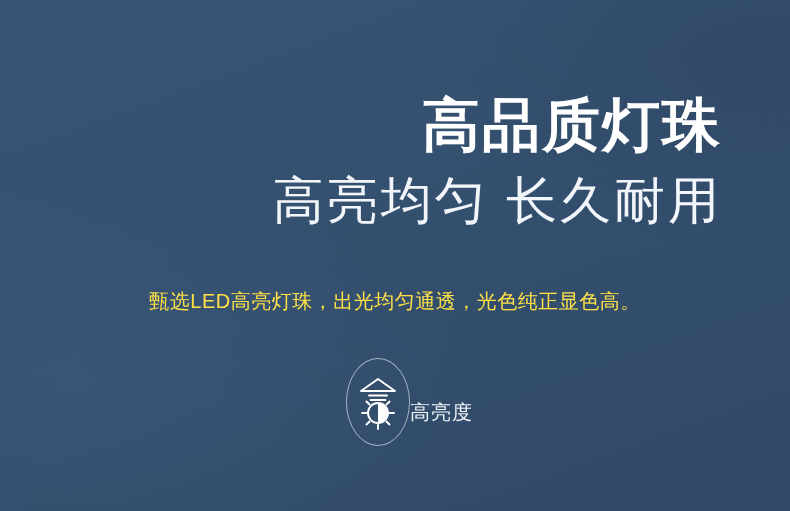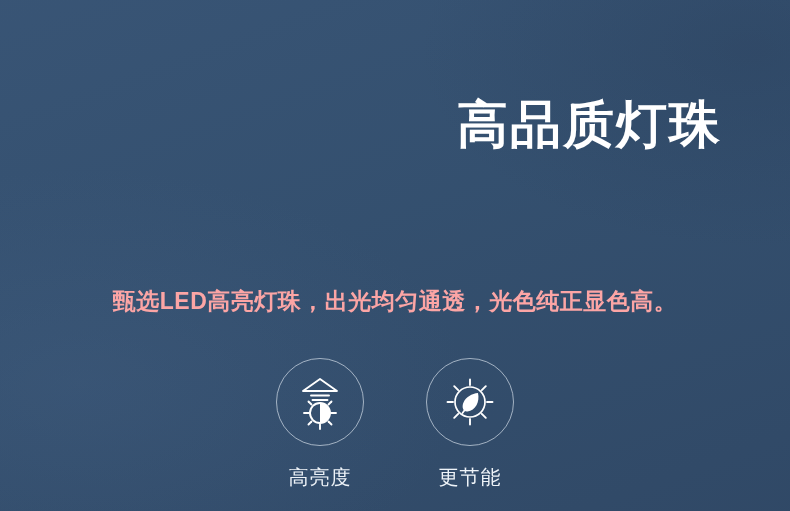--- a/index.html
+++ b/index.html
@@ -47,21 +47,21 @@
     z-index: 3;
     width: 100%;
     height: 100%;
   }
 
   
   #headline-title {
     position: absolute;
     right: 68px;
     top: 94px;
-    font-size: 51px;
+    font-size: 58px;
     line-height: 62px;
     font-weight: 700;
     color: #ffffff;
     letter-spacing: 2px;
     white-space: nowrap;
     text-align: right;
   }
 
   #headline-subtitle {
     position: absolute;
@@ -75,44 +75,44 @@
     white-space: nowrap;
     text-align: right;
   }
 
   #headline-desc {
     position: absolute;
     left: 0;
     right: 0;
     top: 287px;
     text-align: center;
-    font-size: 23px;
+    font-size: 20px;
     line-height: 28px;
-    font-weight: 700;
-    color: #fca5a5;
+    font-weight: 400;
+    color: #fde047;
     letter-spacing: 0.5px;
     white-space: nowrap;
   }
 
   
   #feature-row {
     position: absolute;
     left: 0;
     right: 0;
     top: 358px;
     display: flex;
     justify-content: center;
     align-items: flex-start;
     gap: 52px;
   }
 
   .feature-item {
     width: 98px;
     display: flex;
-    flex-direction: column;
+    flex-direction: row;
     align-items: center;
   }
 
   .feature-circle {
     width: 88px;
     height: 88px;
     border-radius: 50%;
     border: 1.5px solid rgba(233,240,248,0.62);
     display: flex;
     align-items: center;
@@ -135,20 +135,21 @@
   }
 </style>
 </head>
 <body>
 
 <div id="banner">
   <div class="layer">
 
     <div id="headline-title">高品质灯珠</div>
 
+    <div id="headline-subtitle">高亮均匀 长久耐用</div>
 
     <div id="headline-desc">甄选LED高亮灯珠，出光均匀通透，光色纯正显色高。</div>
 
     <div id="feature-row">
 
       <div class="feature-item">
         <div class="feature-circle">
           <span>
             <svg width="62" height="62" viewBox="0 0 62 62" fill="none" stroke="#ffffff" stroke-width="1.9" stroke-linecap="round" stroke-linejoin="round">
 
@@ -169,40 +170,16 @@
               <path d="M19.5 53.5 L22.5 50.5"></path>
               <path d="M42.5 53.5 L39.5 50.5"></path>
             </svg>
           </span>
         </div>
         <div class="feature-label">高亮度</div>
       </div>
 
 
 
-      <div class="feature-item">
-        <div class="feature-circle">
-          <span>
-            <svg width="62" height="62" viewBox="0 0 62 62" fill="none" stroke="#ffffff" stroke-width="1.9" stroke-linecap="round" stroke-linejoin="round">
-
-              <circle cx="31" cy="31" r="15" stroke-width="1.7" fill="none"></circle>
-
-              <path d="M39 22 C41 31 36.5 39.5 28.5 40.5 C24 41 22.5 36 24.5 31.5 C26.8 26.2 33 22.5 39 22 Z" fill="#ffffff" stroke="none"></path>
-
-              <path d="M23.5 42 L34 28" stroke-width="1.7"></path>
-
-              <path d="M31 8.5 L31 14"></path>
-              <path d="M31 48 L31 53.5"></path>
-              <path d="M8.5 31 L14 31"></path>
-              <path d="M48 31 L53.5 31"></path>
-              <path d="M15.2 15.2 L19.2 19.2"></path>
-              <path d="M42.8 42.8 L46.8 46.8"></path>
-              <path d="M15.2 46.8 L19.2 42.8"></path>
-              <path d="M42.8 19.2 L46.8 15.2"></path>
-            </svg>
-          </span>
-        </div>
-        <div class="feature-label">更节能</div>
-      </div>
 
     </div>
   </div>
 </div>
 
 </body></html>

